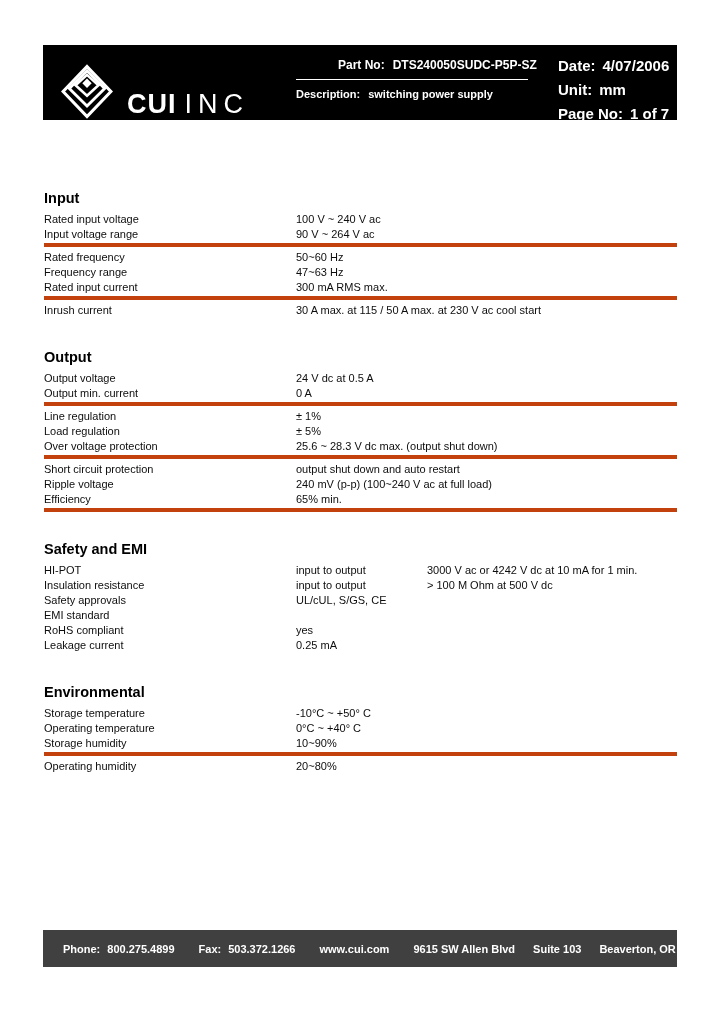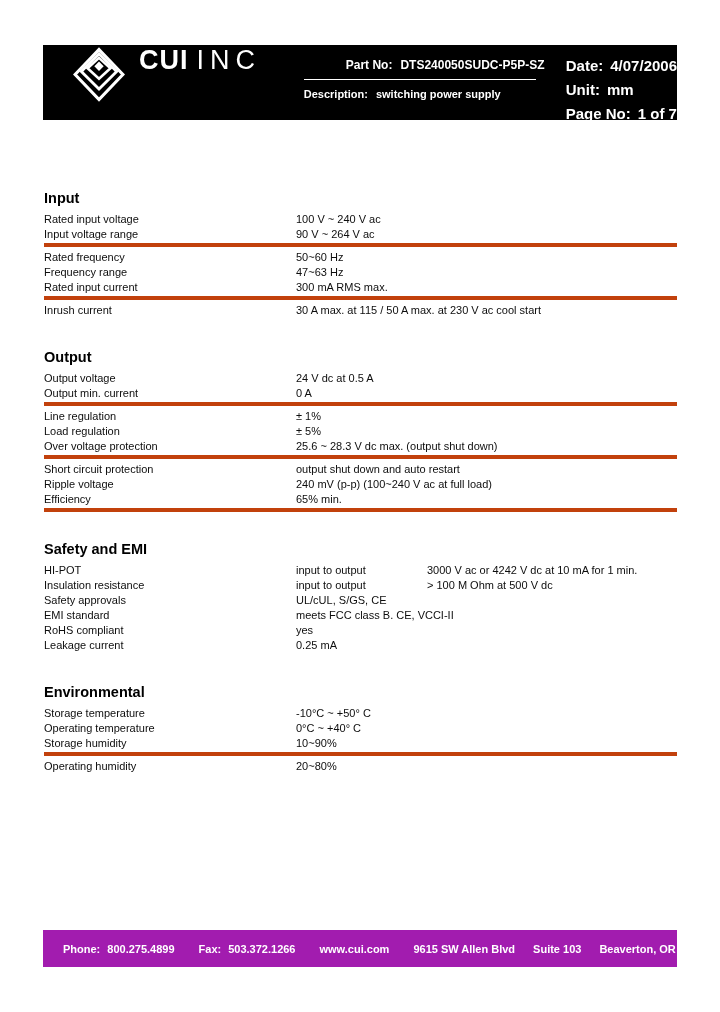--- a/index.html
+++ b/index.html
@@ -20,23 +20,22 @@
     left: 43px; top: 45px;
     width: 634px; height: 75px;
     background: #000000;
     color: #ffffff;
     display: flex;
     align-items: stretch;
   }
   .logo-area {
     width: 253px;
     display: flex;
-    align-items: flex-start;
+    align-items: flex-end;
     padding-left: 18px;
-    margin-left: 12px;
   }
   .logo-mark svg { width: 52px; height: 58px; display: block; }
   .brand-text { margin-left: 14px; white-space: nowrap; }
   .brand-main {
     font-size: 27px; font-weight: 700; letter-spacing: 1px;
   }
   .brand-suffix {
     font-size: 27px; font-weight: 300; letter-spacing: 6px; margin-left: 8px;
   }
   .header-center {
@@ -91,21 +90,21 @@
     margin-bottom: 3px;
   }
   .spec-row .cell { white-space: nowrap; }
   .spec-row .value.span2 { grid-column: 2 / 4; }
 
   
   .footer-bar {
     position: absolute;
     left: 43px; top: 930px;
     width: 634px; height: 37px;
-    background: #a21caf;
+    background: #404040;
     color: #ffffff;
     display: flex;
     align-items: center;
     padding-left: 20px;
     font-size: 11px;
     font-weight: 700;
     white-space: nowrap;
   }
   .footer-bar .flabel { margin-right: 7px; }
   .footer-bar .fgroup { margin-right: 24px; }
@@ -229,21 +228,20 @@
           <span class="cell label">Insulation resistance</span>
           <span class="cell value">input to output</span>
           <span class="cell value2">&gt; 100 M Ohm at 500 V dc</span>
         </div>
         <div class="spec-row">
           <span class="cell label">Safety approvals</span>
           <span class="cell value span2">UL/cUL, S/GS, CE</span>
         </div>
         <div class="spec-row">
           <span class="cell label">EMI standard</span>
-          <span class="cell value span2">meets FCC class B. CE, VCCI-II</span>
         </div>
         <div class="spec-row">
           <span class="cell label">RoHS compliant</span>
           <span class="cell value span2">yes</span>
         </div>
         <div class="spec-row">
           <span class="cell label">Leakage current</span>
           <span class="cell value span2">0.25 mA</span>
         </div>
       </section>

